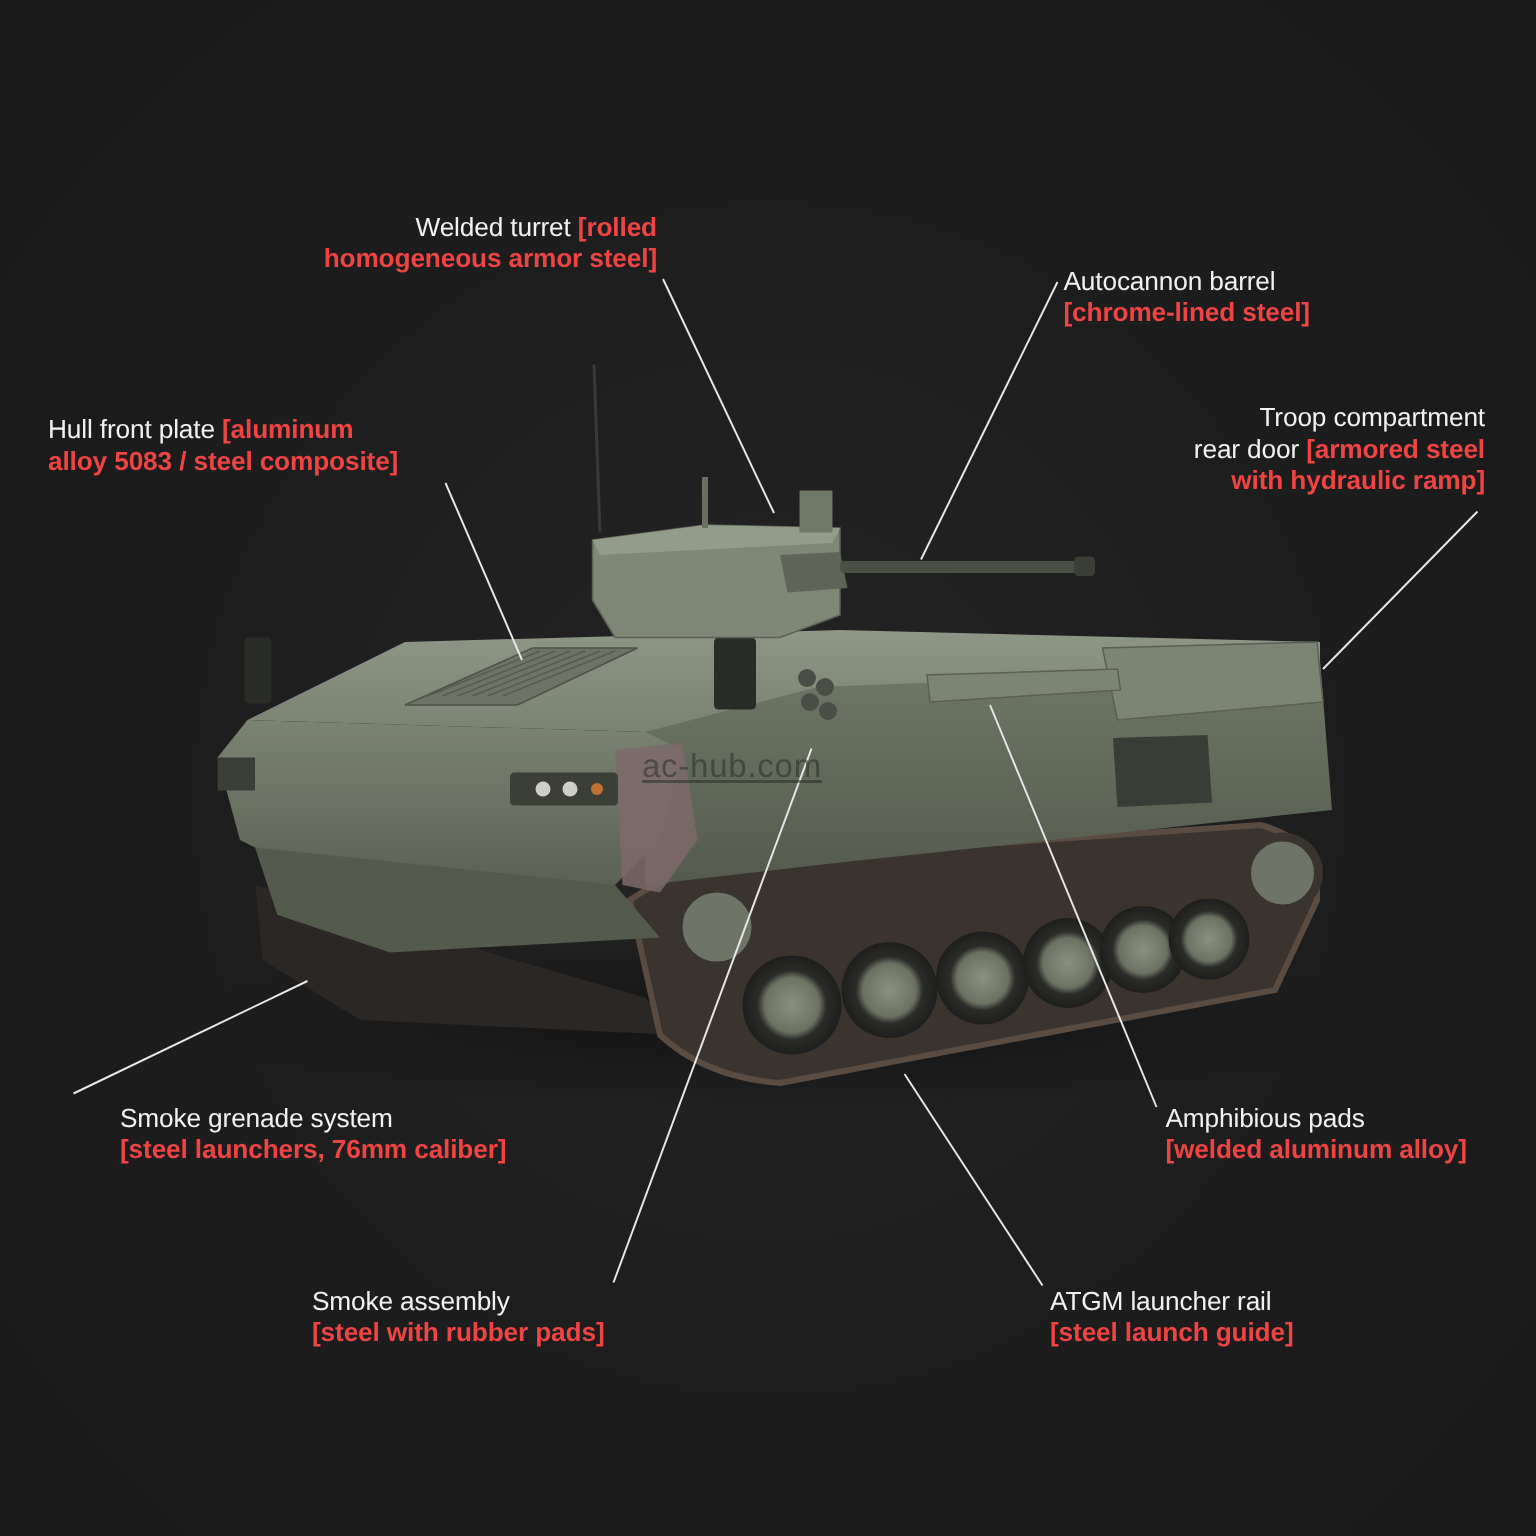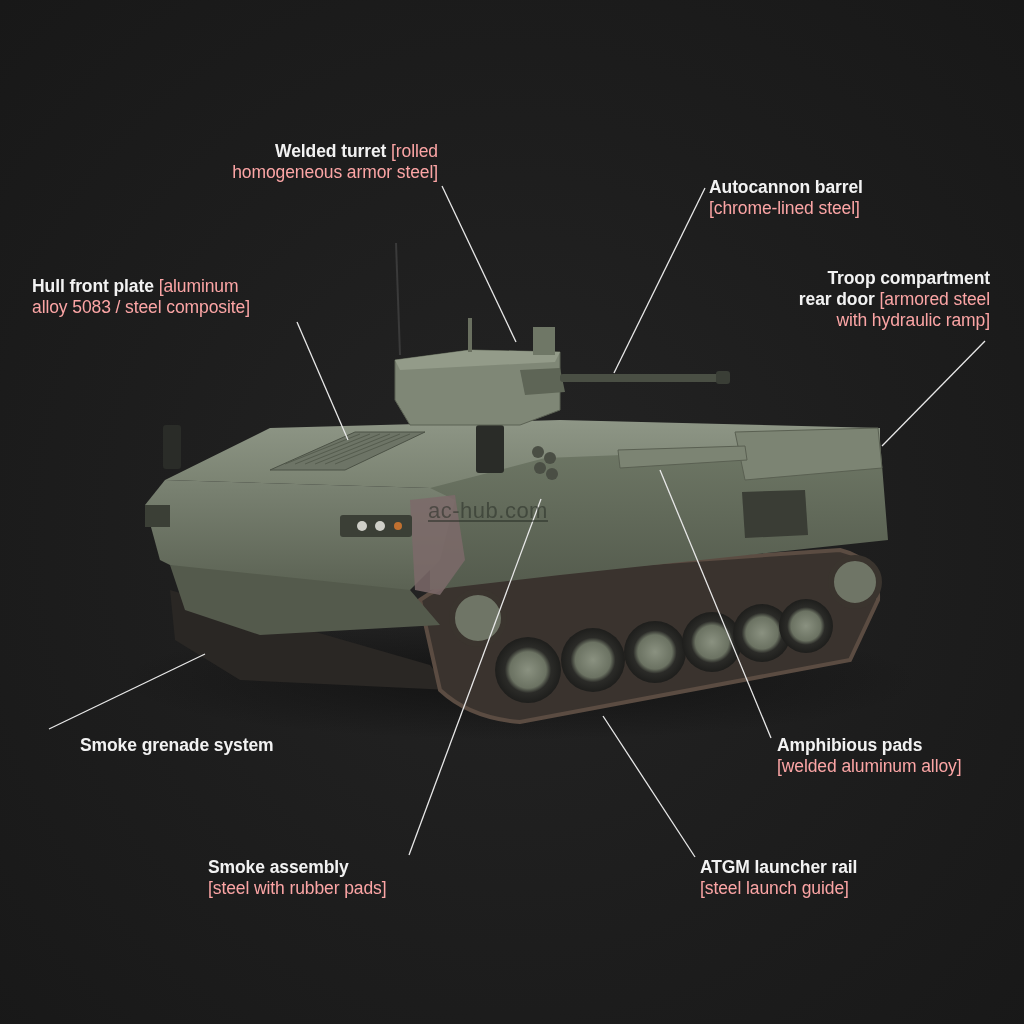--- a/index.html
+++ b/index.html
@@ -2,22 +2,22 @@
 <html><head>
   <meta charset="utf-8">
   <style>
     html, body { margin:0; padding:0; }
     body { width:1024px; height:1024px; background:#1c1c1c; overflow:hidden; position:relative;
       font-family:"Liberation Sans", sans-serif; }
     .stage { position:absolute; left:0; top:0; width:1024px; height:1024px;
       background: radial-gradient(ellipse at 50% 52%, #242424 0%, #1d1d1d 55%, #181818 100%); }
     svg.art { position:absolute; left:0; top:0; }
     .label { position:absolute; color:#f2f2f2; font-size:17.5px; line-height:21px; letter-spacing:-0.1px; }
-    .label b { font-weight:700; }
-    .label .mat { font-weight:400; color:#fca5a5; }
+    .label b { font-weight:400; }
+    .label .mat { font-weight:700; color:#ef4444; }
     .right { text-align:right; }
     .wm { position:absolute; left:428px; top:498px; font-size:22px; color:rgba(40,45,38,0.55); letter-spacing:0.5px;text-decoration:underline; }
   </style>
 </head>
 <body>
 
 <div class="stage"></div>
 
 <svg class="art" width="1024" height="1024" viewBox="0 0 1024 1024">
   <defs>
@@ -145,20 +145,21 @@
 
 <div class="label right" style="left:740px; top:268px; width:250px;">
   <b>Troop compartment</b><br>
   <b>rear door</b>
   <span class="mat">[armored steel</span><br>
   <span class="mat">with hydraulic ramp]</span>
 </div>
 
 <div class="label" style="left:44px; top:735px; width:320px;margin-left:36px;">
   <b>Smoke grenade system</b><br>
+  <span class="mat">[steel launchers, 76mm caliber]</span>
 </div>
 
 <div class="label" style="left:777px; top:735px; width:240px;">
   <b>Amphibious pads</b><br>
   <span class="mat">[welded aluminum alloy]</span>
 </div>
 
 <div class="label" style="left:208px; top:857px; width:240px;">
   <b>Smoke assembly</b><br>
   <span class="mat">[steel with rubber pads]</span>

